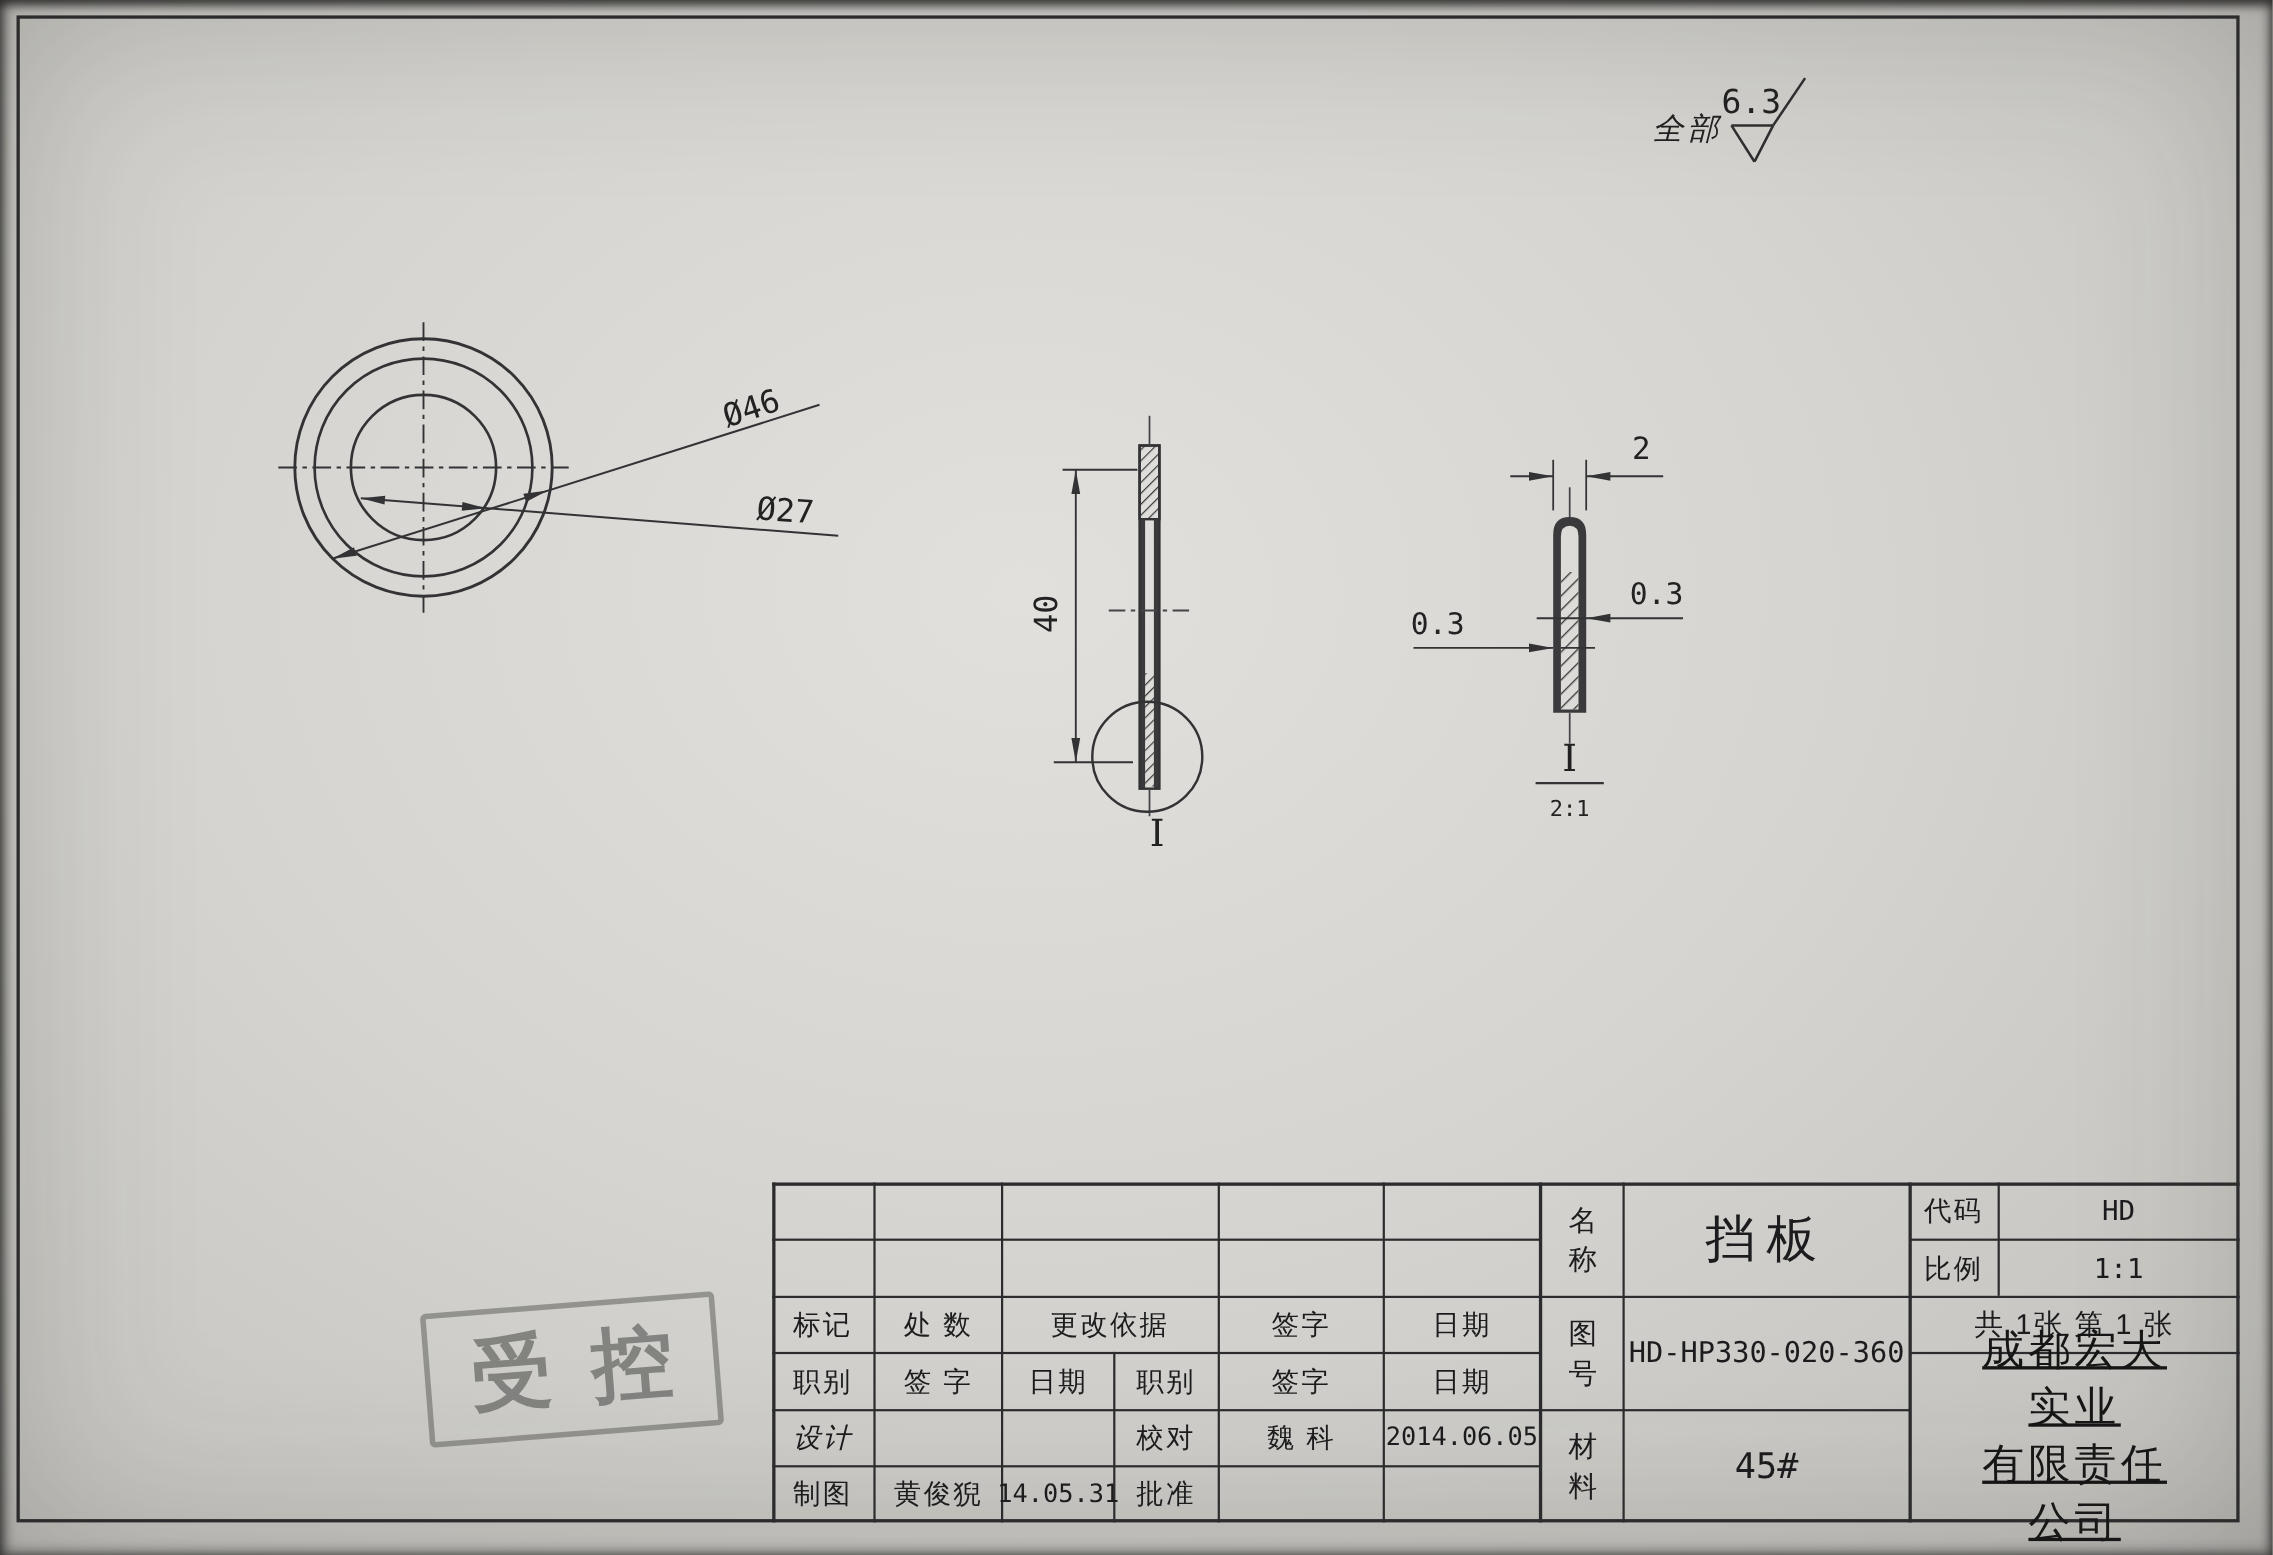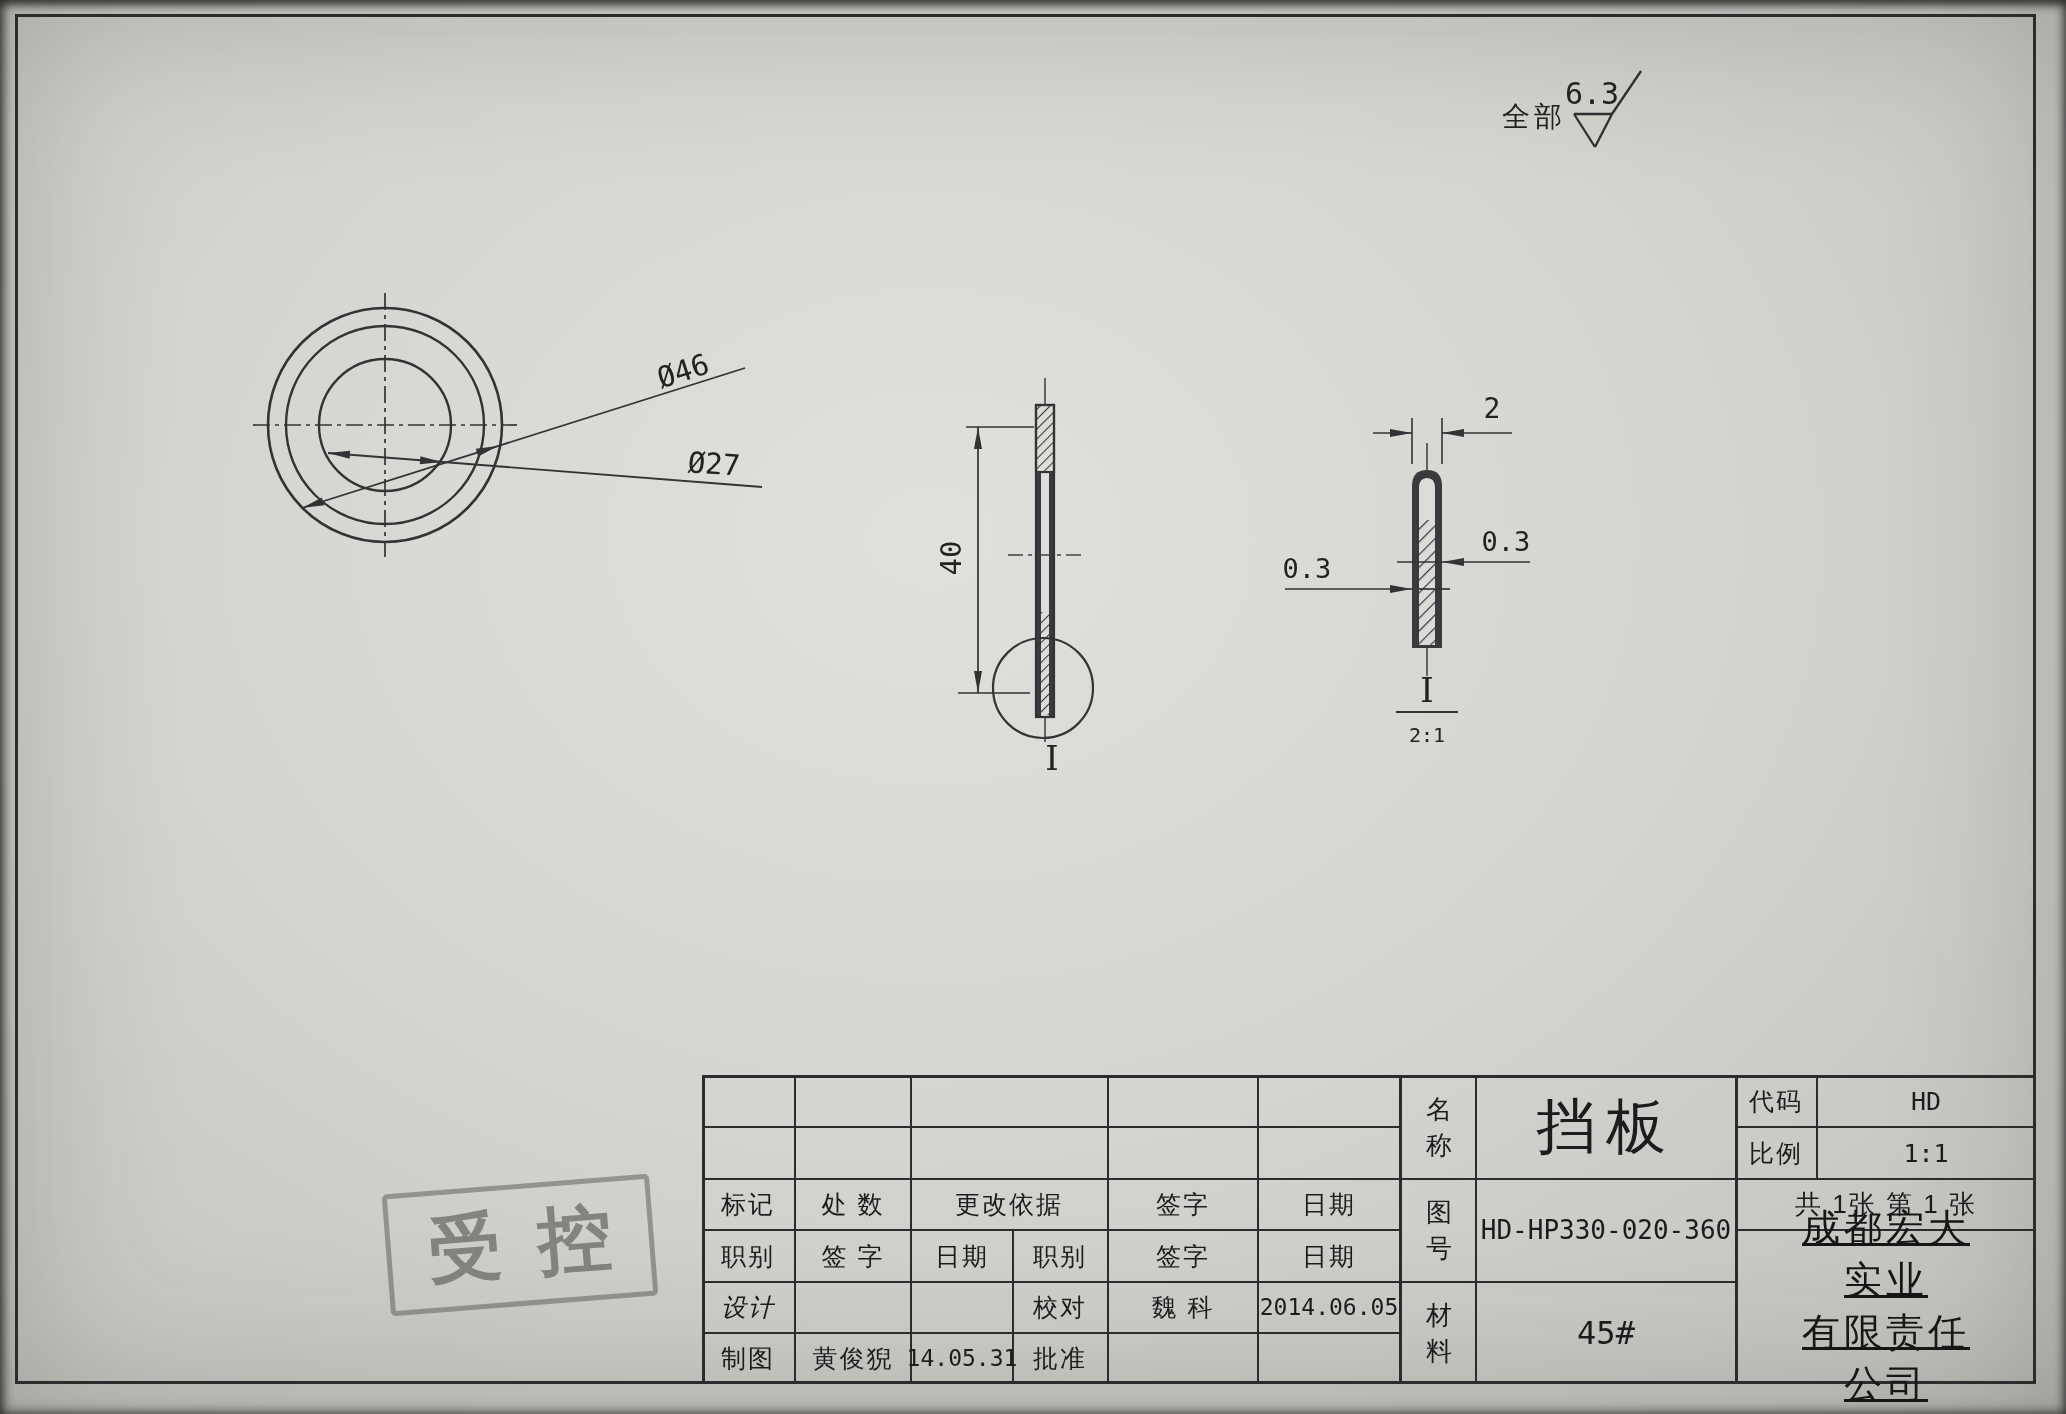--- a/index.html
+++ b/index.html
@@ -18,21 +18,21 @@
   }
   .frame{position:absolute;left:15px;top:14px;width:2021px;height:1370px;
     border:3px solid #2c2c2e;box-sizing:border-box;}
   .ln{position:absolute;background:#2c2c2e;}
   .tb{position:absolute;transform:translate(-50%,-50%);white-space:nowrap;
       font-size:25px;letter-spacing:2px;color:#1c1c1e;}
   .tbv{position:absolute;transform:translate(-50%,-50%);width:28px;word-break:break-all;
       line-height:36px;text-align:right;font-size:26px;color:#1c1c1e;}
   .mono{font-family:"DejaVu Sans Mono",monospace;letter-spacing:0;}
   .lbl{position:absolute;transform:translate(-50%,-50%);white-space:nowrap;color:#222;}
-  .big{font-size:60px;letter-spacing:10px;}
+  .big{font-size:46px;letter-spacing:10px;}
   .company{position:absolute;transform:translate(-50%,-50%);text-align:center;
       font-size:38px;letter-spacing:4px;line-height:52px;color:#161616;}
   .techreq{position:absolute;left:90px;top:1096px;font-size:27px;line-height:46px;color:#202020;}
   .techreq .t{margin-left:18px;letter-spacing:3px;}
   .stamp{
     position:absolute;left:386px;top:1184px;width:258px;height:112px;
     border:5px solid rgba(125,125,122,.75);border-radius:5px;
     transform:rotate(-4.5deg);display:flex;align-items:center;justify-content:center;
     font-size:74px;font-weight:bold;letter-spacing:36px;text-indent:36px;
     color:rgba(118,118,115,.85);z-index:5;
@@ -124,21 +124,21 @@
     <g stroke="#2f2f31" stroke-width="2.3" fill="none">
       <line x1="1574" y1="114" x2="1612" y2="114"></line>
       <line x1="1612" y1="114" x2="1641" y2="71"></line>
       <line x1="1574" y1="114" x2="1595" y2="147"></line>
       <line x1="1595" y1="147" x2="1612" y2="114"></line>
     </g>
   </svg>
 
   <div class="frame"></div>
 
-  <div class="lbl" style="left:1534px;top:117px;font-size:28px;letter-spacing:4px;">全部</div>
+  <div class="lbl" style="left:1534px;top:117px;font-size:28px;letter-spacing:4px;font-style:italic;">全部</div>
   <div class="lbl mono" style="left:1592px;top:93px;font-size:30px;">6.3</div>
 
   <div class="lbl mono" style="left:683px;top:371px;font-size:29px;transform:translate(-50%,-50%) rotate(-18deg);">Ø46</div>
   <div class="lbl mono" style="left:714px;top:464px;font-size:29px;transform:translate(-50%,-50%) rotate(4deg);">Ø27</div>
 
   <div class="lbl mono" style="left:951px;top:558px;font-size:29px;transform:translate(-50%,-50%) rotate(-90deg);">40</div>
   <div class="lbl" style="left:1052px;top:758px;font-size:34px;font-family:'DejaVu Serif',serif;">I</div>
 
   <div class="lbl mono" style="left:1492px;top:408px;font-size:28px;">2</div>
   <div class="lbl mono" style="left:1506px;top:541px;font-size:27px;">0.3</div>

